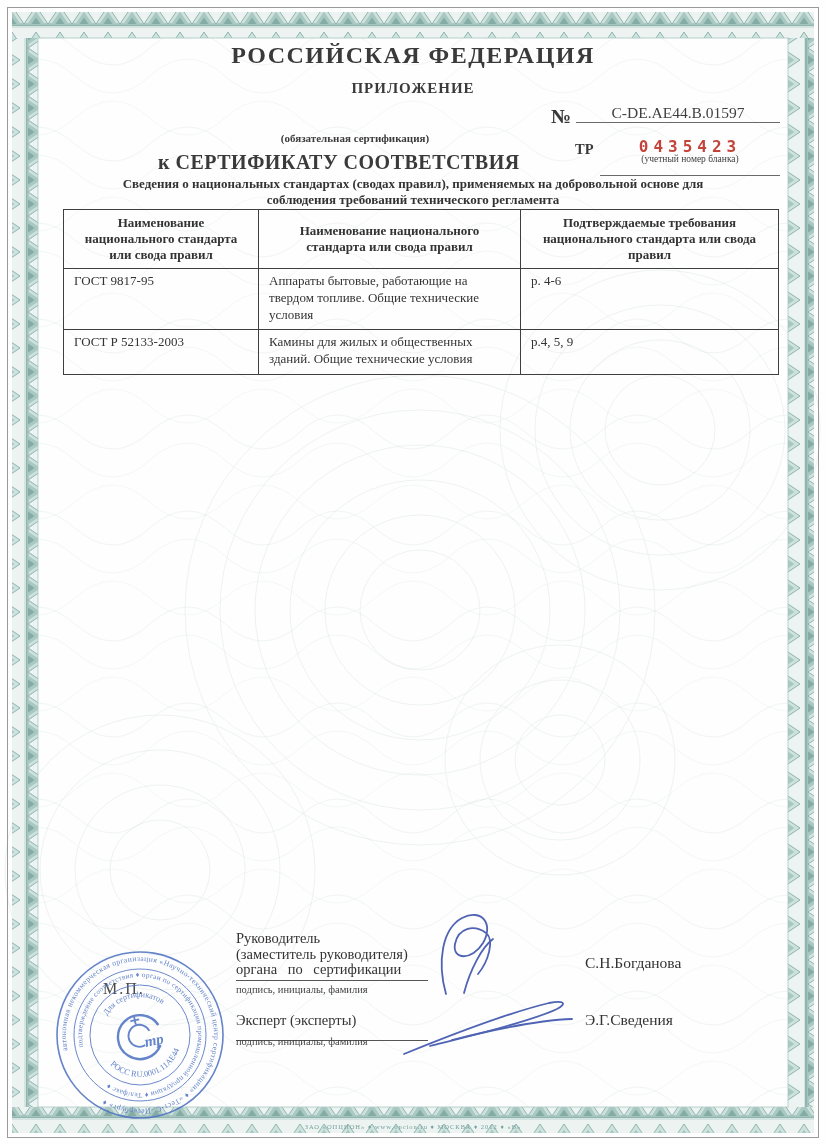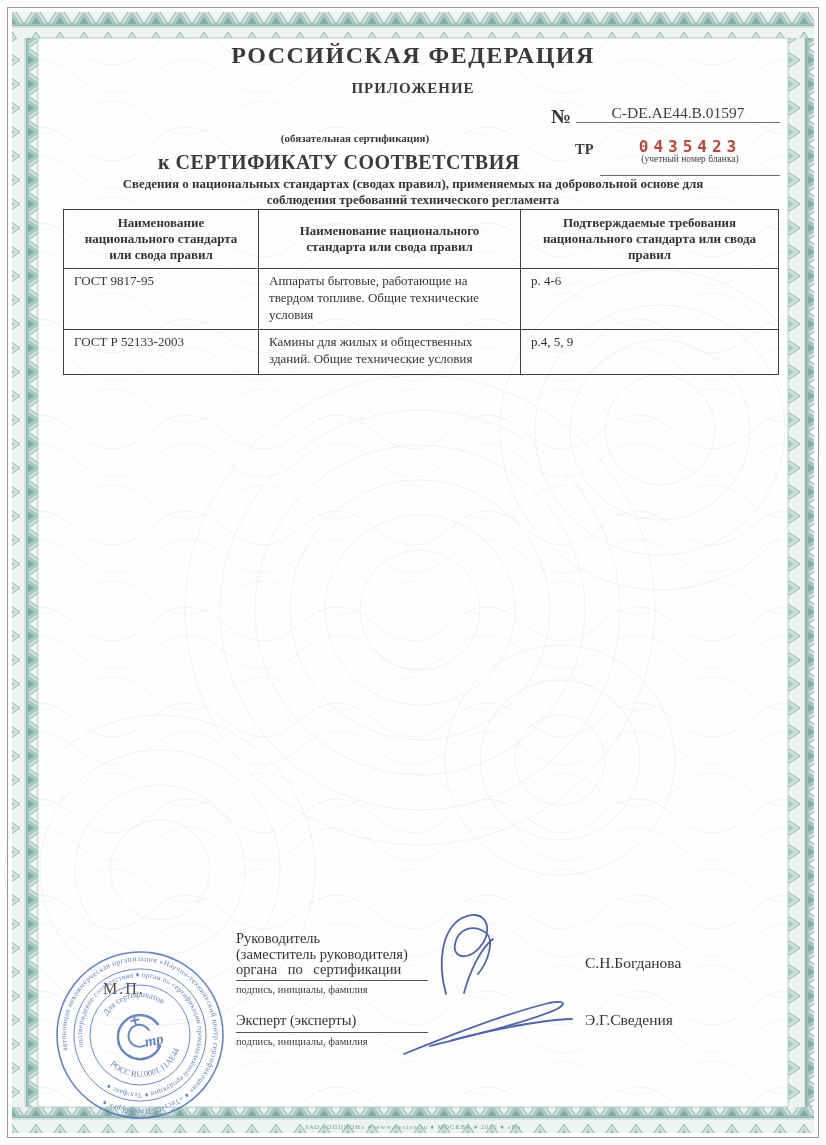--- a/index.html
+++ b/index.html
@@ -44,21 +44,21 @@
   .row-short td{height:36px;}
   
   .seal-mark{top:980px; left:103px; font-size:16px; letter-spacing:2px; color:#4a4a4a;}
   .role-block{top:931px; left:236px; font-size:14.5px; line-height:1.08; color:#333;}
   .role-line3{display:inline-block; word-spacing:7px; border-bottom:1px solid #555;
     min-width:192px; padding-bottom:2px;}
   .sig-caption{left:236px; font-size:10.5px; color:#444;}
   .cap-head{top:984px;}
   .cap-expert{top:1036px;}
   .expert-role{top:1012px; left:236px; font-size:14.5px; color:#333;}
-  .expert-role span{display:inline-block; border-bottom:1px solid #555; min-width:192px; padding-bottom:3px;}
+  .expert-role span{display:inline-block; border-bottom:1px solid #555; min-width:192px; padding-bottom:11px;}
   .sig-name{font-size:15.5px; color:#333;}
   .name-head{top:954px; left:585px;}
   .name-expert{top:1011px; left:585px;}
   .microprint{top:1123px; left:0; width:100%; text-align:center;
     font-size:6.5px; letter-spacing:1px; color:#76a29a;}
 </style>
 </head>
 <body>
 
 <div class="page">

